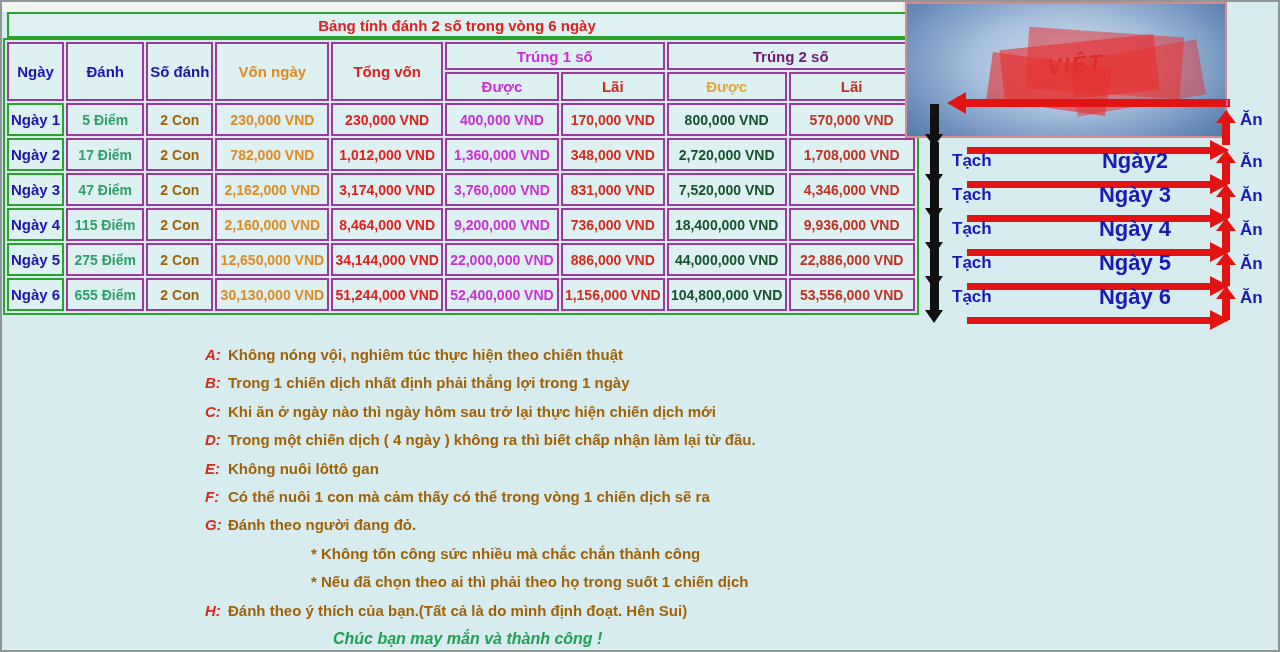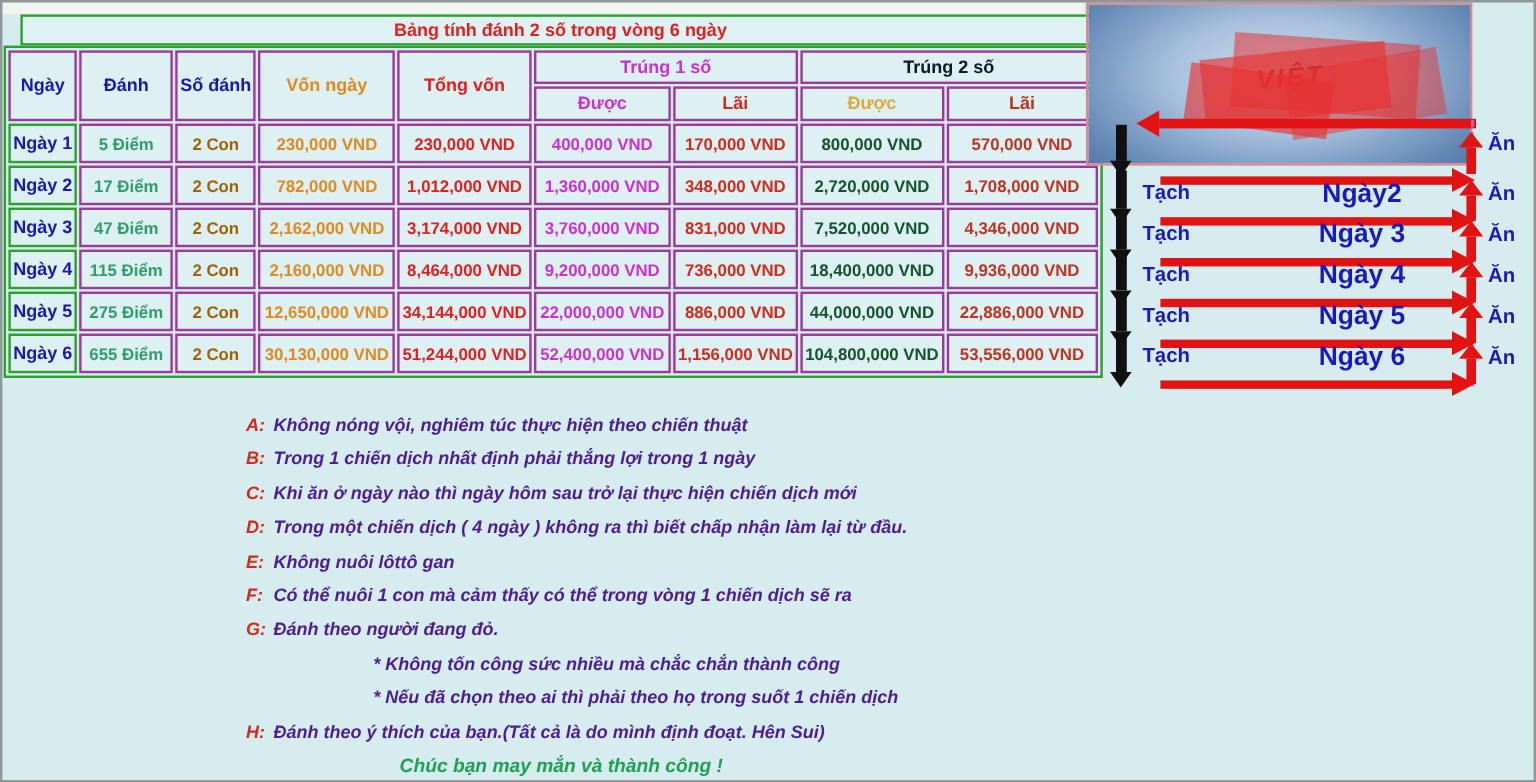--- a/index.html
+++ b/index.html
@@ -7,21 +7,21 @@
     width:1280px;height:652px;position:relative;overflow:hidden;
     background:#d7ecee;
     font-family:"Liberation Sans","DejaVu Sans",sans-serif;
     -webkit-font-smoothing:antialiased;
   }
   #frame{position:absolute;inset:0;box-shadow:inset 0 0 0 2px #8f9898;pointer-events:none;z-index:50;}
   #topstrip{position:absolute;left:2px;top:2px;width:901px;height:10px;background:#f2f4ef;}
 
   
   #title-bar{
-    position:absolute;left:17px;top:12px;width:896px;height:22px;
+    position:absolute;left:7px;top:12px;width:896px;height:22px;
     border:2px solid #2ca22c;background:#def1f3;
     display:flex;align-items:center;justify-content:center;
     color:#e31e1e;font-weight:bold;font-size:15px;
   }
 
   
   #calc-table{
     position:absolute;left:3px;top:38px;
     border-collapse:separate;border-spacing:2px;
     border:2px solid #2ca22c;background:#d7ecee;
@@ -32,21 +32,21 @@
     font-weight:bold;text-align:center;vertical-align:middle;
     padding:0 2px;white-space:nowrap;overflow:hidden;
   }
   #calc-table thead th.grp{height:24px;font-size:15px;}
   #calc-table thead th.sub{height:25px;font-size:15px;}
   #calc-table thead th.span2{font-size:15px;}
   #calc-table tbody td{height:29px;font-size:14px;text-align:center;}
   #calc-table tbody td.col-ngay{border-color:#2ca22c;font-size:15px;}
   .h-blue{color:#1a17b0}.h-von{color:#e08a20}.h-tong{color:#e31e1e}
   .h-trung1{color:#cc2fd4}.h-duoc1{color:#cc2fd4}.h-lai{color:#d42a1e}
-  .h-trung2{color:#0f172a}.h-duoc2{color:#dfa83a}.h-lai2{color:#c03222}
+  .h-trung2{color:#701a75}.h-duoc2{color:#dfa83a}.h-lai2{color:#c03222}
   .col-ngay{color:#1a17b0}.col-danh{color:#2f9e6a}.col-socon{color:#a16207}
   .col-von{color:#e08a20}.col-tong{color:#e31e1e}.col-duoc1{color:#cc2fd4}
   .col-lai1{color:#d42a1e}.col-duoc2{color:#14532d}.col-lai2{color:#c03222}
 
   
   #flow-panel{position:absolute;left:0;top:0;width:1280px;height:652px;pointer-events:none;}
   #watermark-box{
     position:absolute;left:905px;top:2px;width:318px;height:132px;
     border:2px solid #d6898f;
     background:radial-gradient(ellipse 75% 95% at 50% 45%,#cfdeef 0%,#a8c0dd 38%,#6b8fba 72%,#44699c 100%);
@@ -69,21 +69,21 @@
   .ar-up::before{content:"";position:absolute;top:-13px;left:-6px;
     border-left:10px solid transparent;border-right:10px solid transparent;border-bottom:13px solid #e21313;}
   .ar-down-k{position:absolute;width:9px;background:#101010;}
   .ar-down-k::after{content:"";position:absolute;bottom:-13px;left:-5px;
     border-left:9.5px solid transparent;border-right:9.5px solid transparent;border-top:13px solid #101010;}
   #flow-dashed-line{position:absolute;left:1226px;top:100px;height:222px;width:0;border-left:2px dashed #e86ad0;}
 
   
   .note-line{position:absolute;left:0;width:900px;height:24px;}
   .note-label{position:absolute;left:205px;color:#d42a1e;font-weight:bold;font-style:italic;font-size:15px;}
-  .note-text{position:absolute;left:228px;color:#4c1d95;font-weight:bold;font-style:italic;font-size:15px;white-space:nowrap;}
+  .note-text{position:absolute;left:228px;color:#a16207;font-weight:bold;font-size:15px;white-space:nowrap;}
   .note-text.starred{left:311px;}
   #footer-message{
     position:absolute;left:333px;top:630px;
     color:#1fa055;font-weight:bold;font-style:italic;font-size:16px;white-space:nowrap;
   }
 </style>
 </head>
 <body>
 
 <div id="frame"></div>

